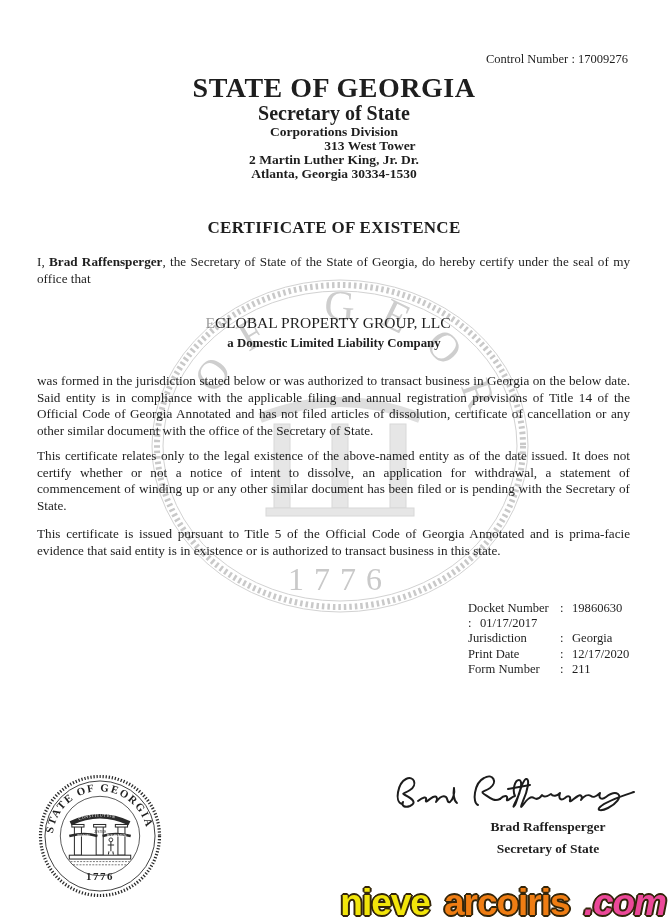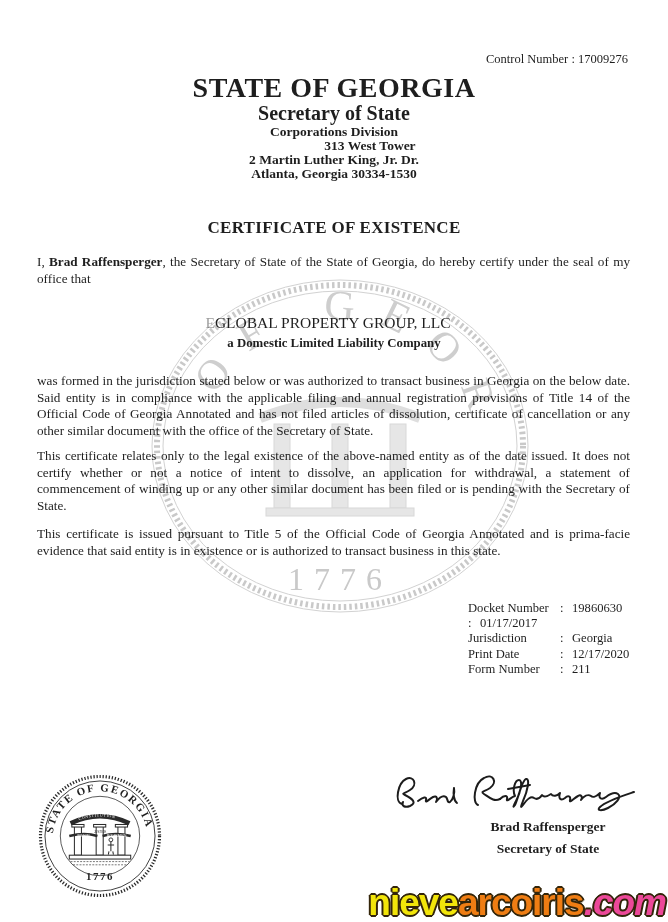--- a/index.html
+++ b/index.html
@@ -37,21 +37,21 @@
   
   .sig-script{top:768px;left:388px;}
   .sig-block{top:816px;left:452px;width:192px;text-align:center;font-weight:bold;font-size:13.5px;line-height:22px;}
   
   .center-watermark{top:268px;left:140px;pointer-events:none;}
   .corner-seal{top:772px;left:36px;}
   .site-wm{bottom:1px;right:2px;font-family:"Liberation Sans",sans-serif;
     font-weight:bold;font-size:37px;letter-spacing:-1px;line-height:1;white-space:nowrap;}
   .site-wm span{
     text-shadow:2px 0 0 #33250a,-2px 0 0 #33250a,0 2px 0 #33250a,0 -2px 0 #33250a,
-                1px 1px 0 #33250a,-1px 1px 0 #33250a,1px -1px 0 #33250a,-1px -1px 0 #33250a;}
+                1px 1px 0 #33250a,-1px 1px 0 #33250a,1px -1px 0 #33250a,-1px -1px 0 #33250a;margin-left:14px;}
   .wm-yellow{color:#f2e50a;}
   .wm-orange{color:#ef7d13;}
   .wm-purple{color:#ec4899;font-style:italic;}
 </style>
 </head>
 <body>
 
 <svg class="abs center-watermark" width="400" height="360" viewBox="0 0 400 360" aria-hidden="true">
   <ellipse cx="200" cy="178" rx="188" ry="166" fill="none" stroke="#d2d2d2" stroke-width="1"></ellipse>
   <ellipse cx="200" cy="178" rx="183" ry="161" fill="none" stroke="#c9c9c9" stroke-width="6" stroke-dasharray="2.5 3"></ellipse>

